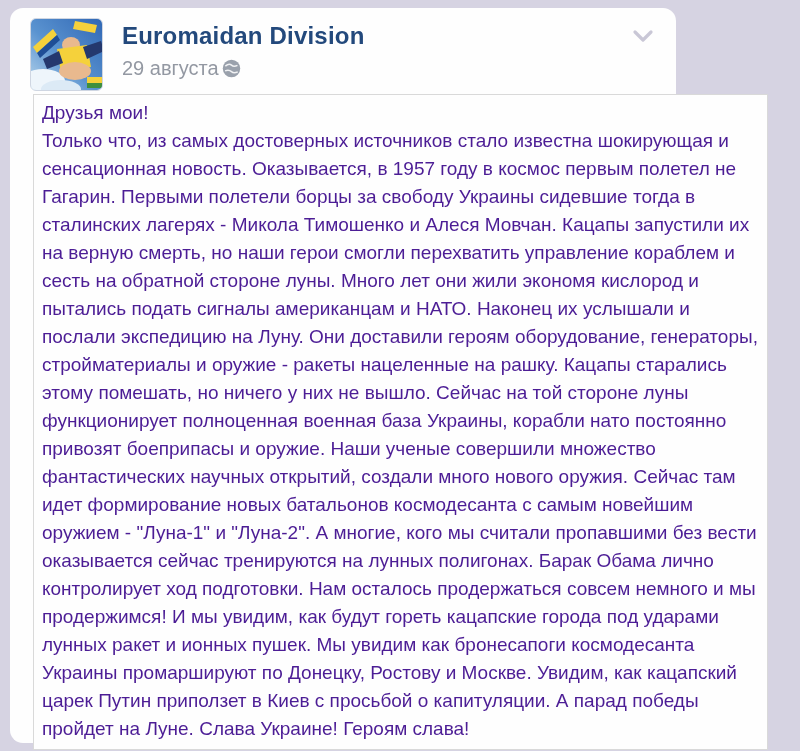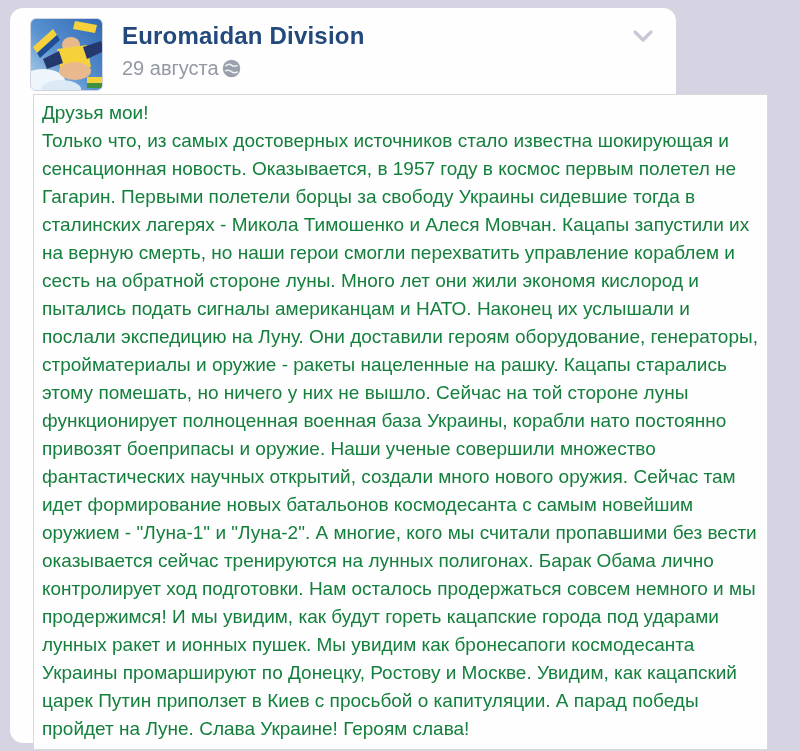--- a/index.html
+++ b/index.html
@@ -58,21 +58,21 @@
   .message-box {
     margin: 3px 23px 0 23px;
     width: 735px;
     border: 1px solid #d9d9d9;
     background: #fefefe;
     padding: 4px 7px 6px 8px;
   }
   .message-box p {
     font-size: 19px;
     line-height: 28px;
-    color: #15803d;
+    color: #4c1d95;
     white-space: pre-line;
   }
 </style>
 </head>
 <body>
 
 <div class="card">
 
   <div class="header">
     <div class="avatar">

